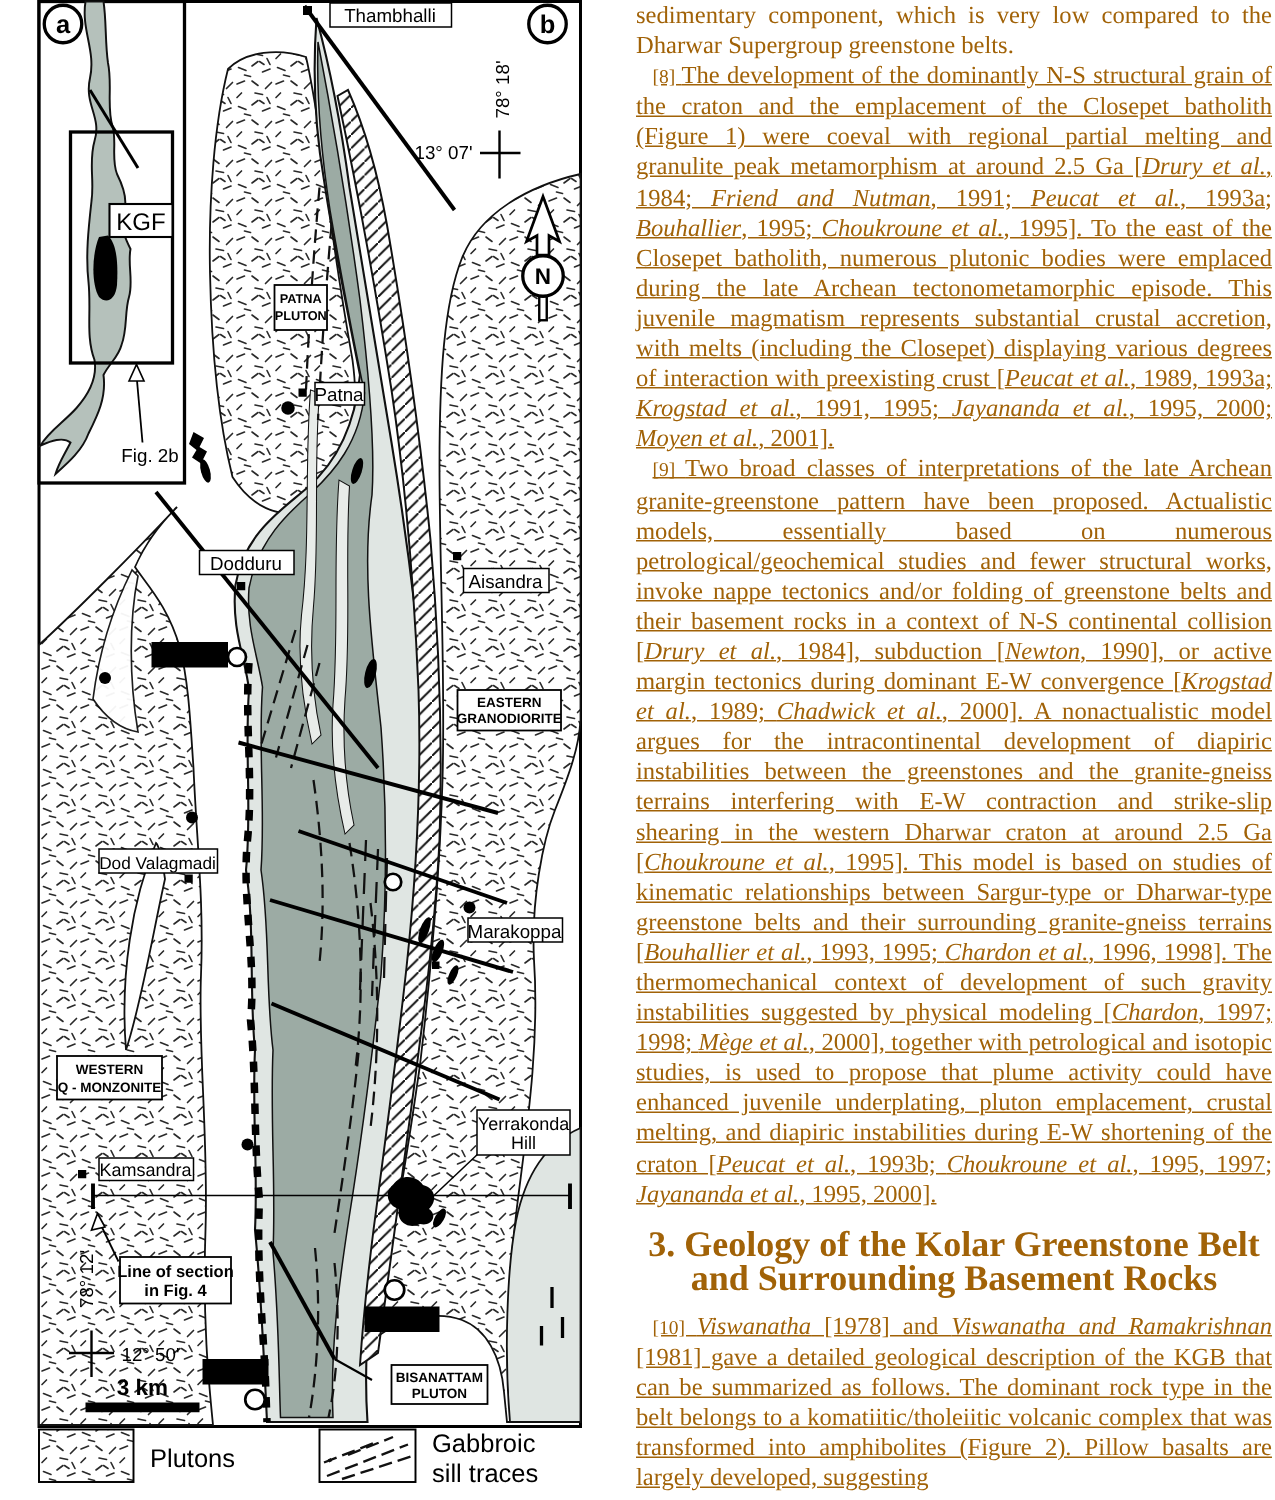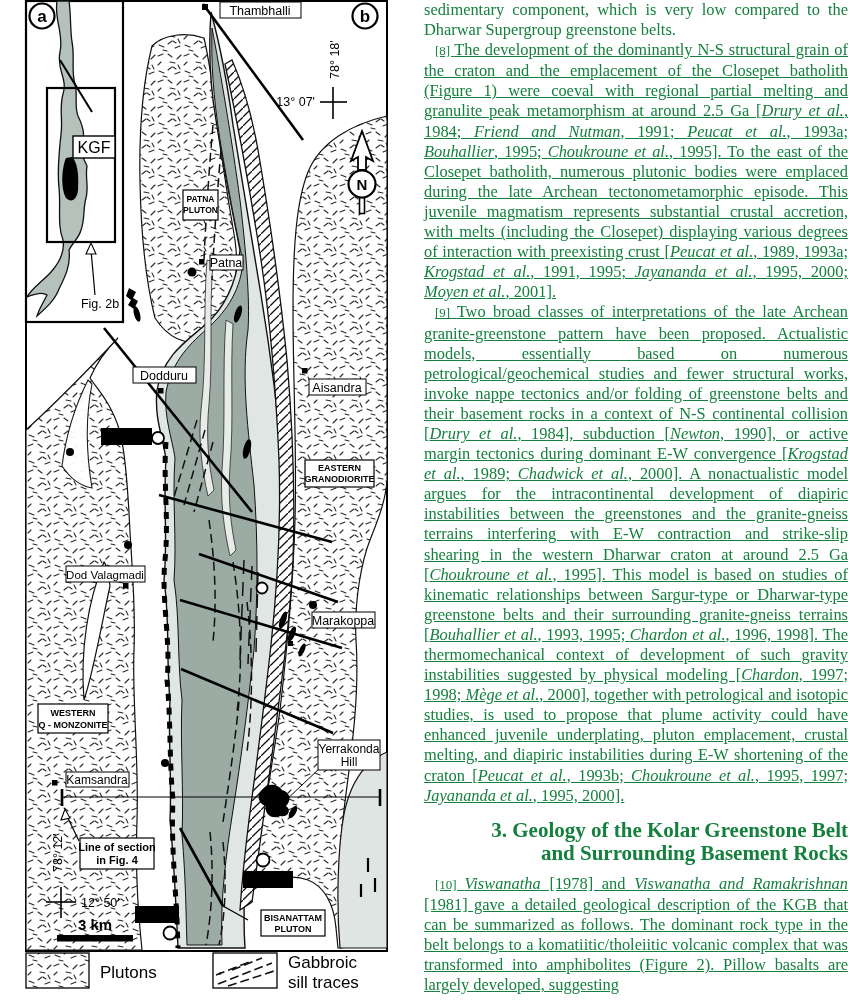--- a/index.html
+++ b/index.html
@@ -1,25 +1,25 @@
 <!DOCTYPE html>
 <html><head>
 <meta charset="utf-8">
 <style>
   html,body{margin:0;padding:0;background:#fff;}
   body{width:850px;height:1000px;position:relative;overflow:hidden;
        font-family:"Liberation Sans",sans-serif;}
   .figure{position:absolute;left:0;top:0;width:420px;height:1000px;}
   .article{position:absolute;left:424px;top:0;width:424px;
            font-family:"Liberation Serif",serif;font-size:16.4px;line-height:20.1px;
-           text-align:justify;color:#15803d;}
+           text-align:justify;color:#a16207;}
   .article p{margin:0;}
   .article p.ind{text-indent:11px;text-decoration:underline;}
-  .article h2{font-family:"Liberation Serif",serif;font-size:21px;line-height:23px;
-              font-weight:bold;margin:13px 0 9px 0;text-align:right;white-space:pre-line;}
+  .article h2{font-family:"Liberation Serif",serif;font-size:24px;line-height:23px;
+              font-weight:bold;margin:13px 0 9px 0;text-align:center;white-space:pre-line;}
   .pnum{font-size:13px;}
   svg text{font-family:"Liberation Sans",sans-serif;fill:#000;}
 </style>
 </head>
 <body>
 
 <div class="figure">
 <svg width="420" height="1000" viewBox="0 0 420 1000">
   <defs>
     <pattern id="stip" width="26" height="26" patternUnits="userSpaceOnUse">

